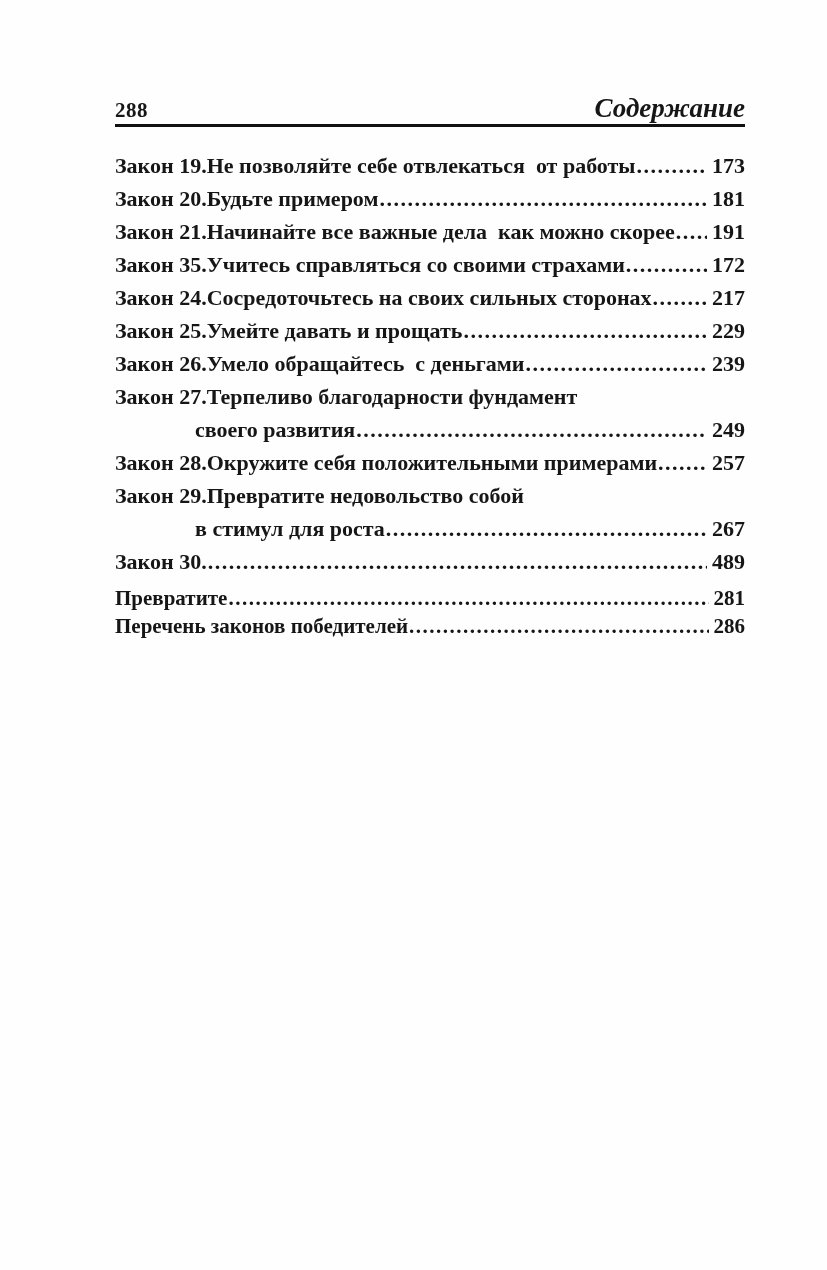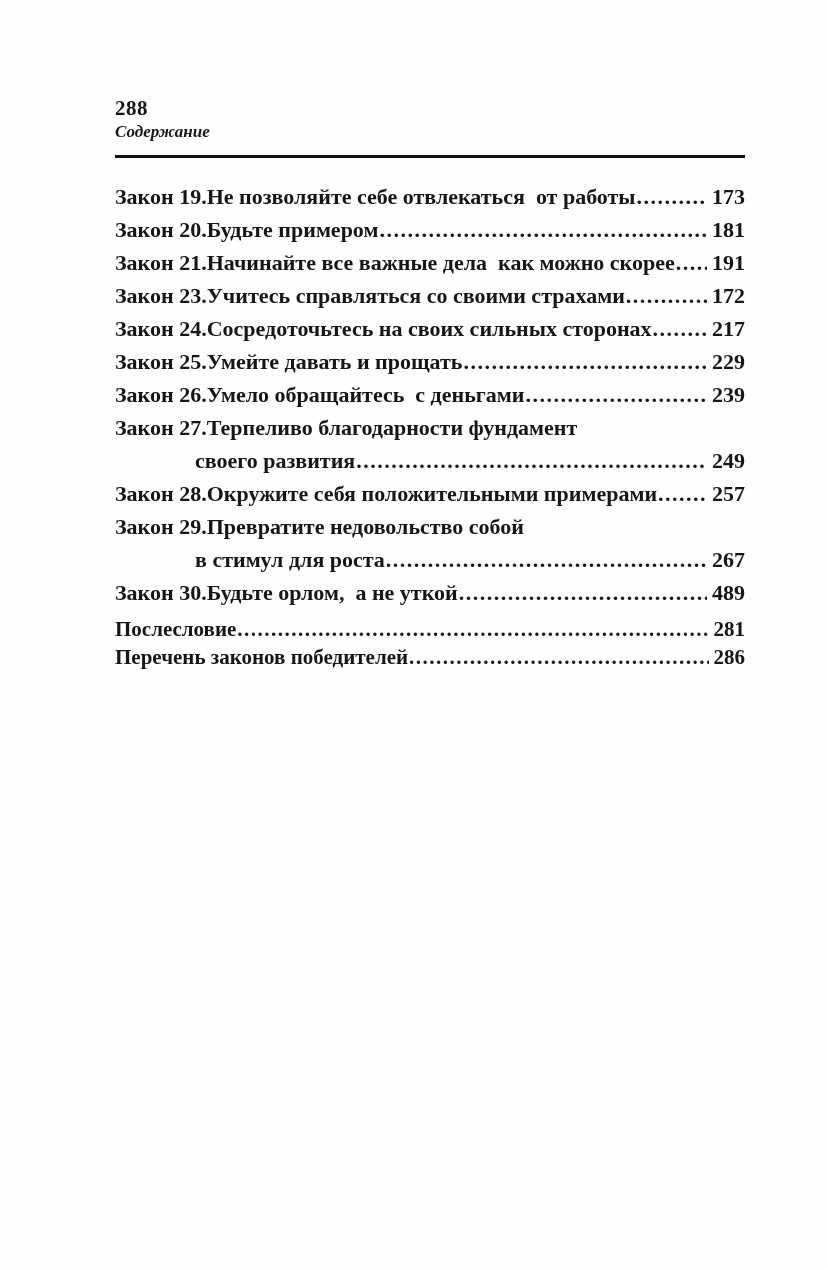--- a/index.html
+++ b/index.html
@@ -17,31 +17,30 @@
     font-weight: 700;
     padding: 97px 82px 0 115px;
     overflow: hidden;
   }
   .running-header {
     display: flex;
     justify-content: space-between;
     align-items: baseline;
     font-size: 21px;
     line-height: 23px;
-    padding-bottom: 12px;
+    padding-bottom: 2px;
     border-bottom: 3px solid var(--rule, #111111);
-    flex-direction: column;
   }
   .page-number {
     font-size: 21px;
     letter-spacing: 0.5px;
   }
   .header-title {
     font-style: italic;
-    font-size: 17px;
+    font-size: 27px;
   }
   .toc-list {
     margin-top: 22px;
     font-size: 22px;
     line-height: 33px;
   }
   .toc-line { display: flex; }
   .toc-label {
     flex: 0 0 80px;
     white-space: pre;
@@ -100,21 +99,21 @@
       <div class="toc-entry">
         <div class="toc-line">
           <span class="toc-label">Закон 21.</span>
           <span class="toc-title">Начинайте все важные дела  как можно скорее</span>
           <span class="toc-leader"></span>
           <span class="toc-page">191</span>
         </div>
       </div>
       <div class="toc-entry">
         <div class="toc-line">
-          <span class="toc-label">Закон 23.</span>
+          <span class="toc-label">Закон 35.</span>
           <span class="toc-title">Учитесь справляться со своими страхами</span>
           <span class="toc-leader"></span>
           <span class="toc-page">172</span>
         </div>
       </div>
       <div class="toc-entry">
         <div class="toc-line">
           <span class="toc-label">Закон 24.</span>
           <span class="toc-title">Сосредоточьтесь на своих сильных сторонах</span>
           <span class="toc-leader"></span>
@@ -165,29 +164,28 @@
         <div class="toc-line">
           <span class="toc-label"></span>
           <span class="toc-title">в стимул для роста</span>
           <span class="toc-leader"></span>
           <span class="toc-page">267</span>
         </div>
       </div>
       <div class="toc-entry">
         <div class="toc-line">
           <span class="toc-label">Закон 30.</span>
-          <span class="toc-title">Будьте орлом,  а не уткой</span>
           <span class="toc-leader"></span>
           <span class="toc-page">489</span>
         </div>
       </div>
     </div>
   <div class="toc-footer">
       <div class="toc-line">
-        <span class="toc-title">Послесловие</span>
+        <span class="toc-title">Превратите</span>
         <span class="toc-leader"></span>
         <span class="toc-page">281</span>
       </div>
       <div class="toc-line">
         <span class="toc-title">Перечень законов победителей</span>
         <span class="toc-leader"></span>
         <span class="toc-page">286</span>
       </div>
     </div>
 </div>

